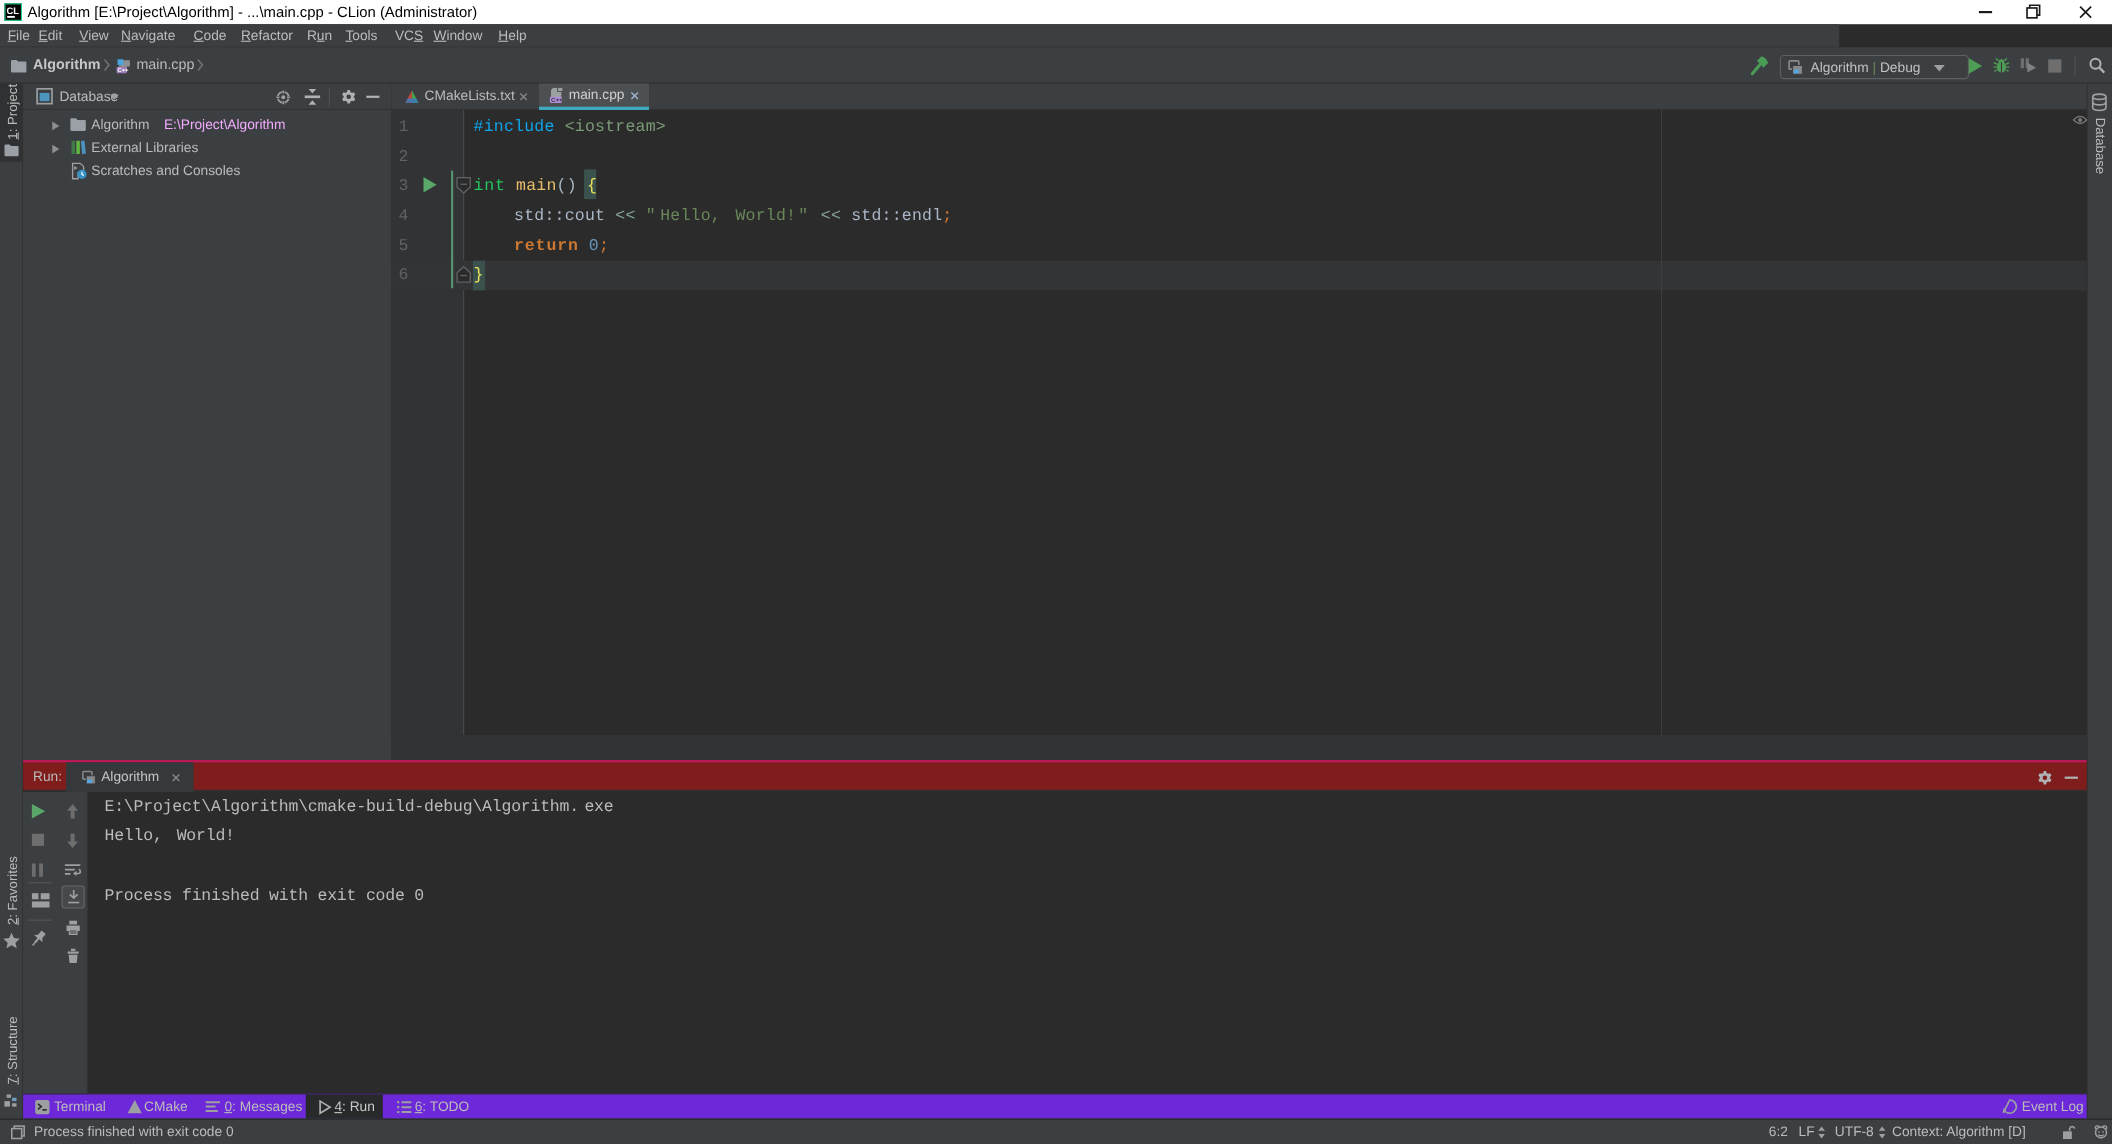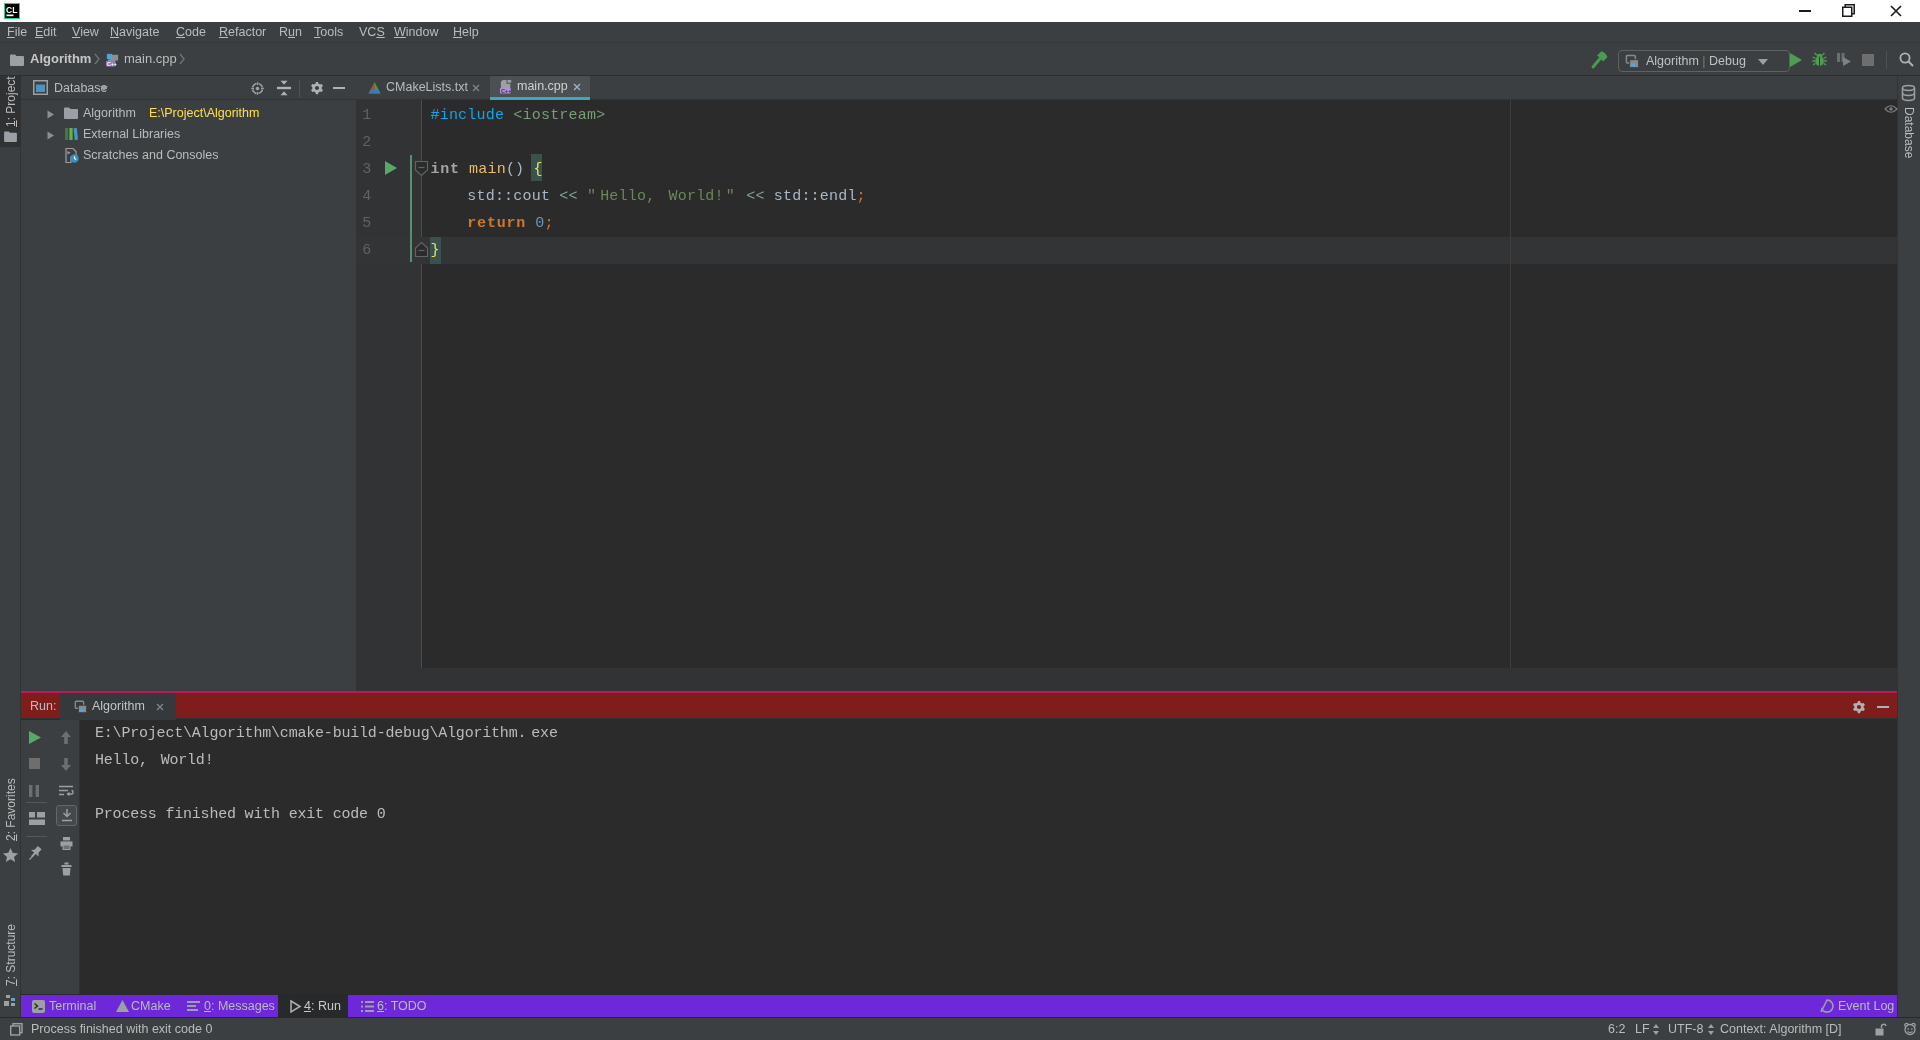--- a/index.html
+++ b/index.html
@@ -15,33 +15,34 @@
 </head>
 <body>
 
 <div class="a" style="left:0;top:0;width:1920px;height:22px;background:#ffffff">
   <svg class="a" style="left:4px;top:3px" width="16" height="16" viewBox="0 0 16 16">
     <rect x="0" y="0" width="16" height="16" fill="#000"></rect>
     <rect x="0.5" y="0.5" width="15" height="15" fill="none" stroke="#24d68b" stroke-width="1"></rect>
     <text x="2" y="10" font-size="8.5" font-weight="bold" fill="#fff" font-family="Liberation Sans">CL</text>
     <rect x="2.5" y="11.5" width="7" height="1.7" fill="#fff"></rect>
   </svg>
+  <div class="a" style="left:25px;top:0;height:22px;line-height:22px;color:#000;font-size:13.5px;font-weight:500">Algorithm [E:\Project\Algorithm] - ...\main.cpp - CLion (Administrator)</div>
   <svg class="a" style="left:1799px;top:10px" width="12" height="2" viewBox="0 0 12 2">
       <rect width="12" height="2" fill="#1a1a1a"></rect>
     </svg>
   <svg class="a" style="left:1842px;top:4px" width="13" height="13" viewBox="0 0 13 13">
     <rect x="0.75" y="3.25" width="9" height="9" fill="none" stroke="#1a1a1a" stroke-width="1.5"></rect>
     <path d="M3.2 3.2 V0.8 H12.2 V9.8 H9.8" fill="none" stroke="#1a1a1a" stroke-width="1.5"></path>
   </svg>
   <svg class="a" style="left:1890px;top:5px" width="12" height="12" viewBox="0 0 12 12">
     <path d="M1 1 L11 11 M11 1 L1 11" stroke="#1a1a1a" stroke-width="1.6"></path>
   </svg>
 </div>
 
-<div class="a" style="left:0;top:22px;width:1920px;height:21px;background:#3c3f41;border-bottom:1px solid #353839">
+<div class="a" style="left:0;top:22px;width:1672px;height:21px;background:#3c3f41;border-bottom:1px solid #353839">
   <div class="a ui" style="left:7px;top:0;line-height:21px"><span class="u">F</span>ile</div>
   <div class="a ui" style="left:35px;top:0;line-height:21px"><span class="u">E</span>dit</div>
   <div class="a ui" style="left:72px;top:0;line-height:21px"><span class="u">V</span>iew</div>
   <div class="a ui" style="left:110px;top:0;line-height:21px"><span class="u">N</span>avigate</div>
   <div class="a ui" style="left:176px;top:0;line-height:21px"><span class="u">C</span>ode</div>
   <div class="a ui" style="left:219px;top:0;line-height:21px"><span class="u">R</span>efactor</div>
   <div class="a ui" style="left:279px;top:0;line-height:21px">R<span class="u">u</span>n</div>
   <div class="a ui" style="left:314px;top:0;line-height:21px"><span class="u">T</span>ools</div>
   <div class="a ui" style="left:359px;top:0;line-height:21px">VC<span class="u">S</span></div>
   <div class="a ui" style="left:394px;top:0;line-height:21px"><span class="u">W</span>indow</div>
@@ -162,21 +163,21 @@
     <div class="a" style="left:312px;top:11px;width:12px;height:2px;background:#afb1b3"></div>
   </div>
 
   <svg class="a" style="left:26px;top:34px" width="8" height="9" viewBox="0 0 8 9">
       <path d="M0.5 0.5 L7 4.5 L0.5 8.5 Z" fill="#8c9093"></path>
     </svg>
   <svg class="a" style="left:43px;top:31px" width="14" height="12" viewBox="0 0 14 12">
       <path d="M0 1.5 Q0 0.5 1 0.5 L5 0.5 L6.5 2 L13 2 Q14 2 14 3 L14 11 Q14 12 13 12 L1 12 Q0 12 0 11 Z" fill="#9aa0a6"></path>
     </svg>
   <div class="a" style="left:62px;top:27px;line-height:21px;color:#bbbbbb;font-size:12.5px">Algorithm</div>
-  <div class="a" style="left:128px;top:27px;line-height:21px;color:#fde047;font-size:12.5px">E:\Project\Algorithm</div>
+  <div class="a" style="left:128px;top:27px;line-height:21px;color:#f0abfc;font-size:12.5px">E:\Project\Algorithm</div>
   <svg class="a" style="left:26px;top:55px" width="8" height="9" viewBox="0 0 8 9">
       <path d="M0.5 0.5 L7 4.5 L0.5 8.5 Z" fill="#8c9093"></path>
     </svg>
   <svg class="a" style="left:44px;top:51px" width="13" height="14" viewBox="0 0 13 14">
     <rect x="0" y="1" width="3.2" height="12" fill="#3e7a46"></rect>
     <rect x="4.4" y="1" width="3.2" height="12" fill="#62b543"></rect>
     <path d="M8.5 1.5 L11.8 0.8 L13 12.5 L9.7 13.2 Z" fill="#4b94bd"></path>
   </svg>
   <div class="a" style="left:62px;top:48px;line-height:21px;color:#bbbbbb;font-size:12.5px">External Libraries</div>
   <svg class="a" style="left:44px;top:72px" width="15" height="15" viewBox="0 0 15 15">
@@ -233,21 +234,21 @@
   </svg>
   <svg class="a" style="left:58px;top:141px" width="15" height="17" viewBox="0 0 15 17">
     <path d="M1.5 15.5 H13.5 V7 L7.5 1.5 L1.5 7 Z" fill="#2b2b2b" stroke="#606366" stroke-width="1.2"></path>
     <path d="M4.5 9.5 H10.5" stroke="#606366" stroke-width="1.2"></path>
   </svg>
 
   <div class="a" style="left:175px;top:54px;width:11px;height:27px;background:#3b514d"></div>
   <div class="a" style="left:74px;top:137px;width:11px;height:27px;background:#3b514d"></div>
 
   <div class="cl mono" style="top:2px"><span style="color:#0ea5e9">#include</span> <span style="color:#7a9b77">&lt;iostream&gt;</span></div>
-  <div class="cl mono" style="top:56px"><span style="color:#a3a3a3;font-weight:bold;letter-spacing:0.8px">int</span> <span style="color:#e8be6c">main</span><span style="color:#a9b7c6">()</span> <span style="color:#ece35a">{</span></div>
+  <div class="cl mono" style="top:56px"><span style="color:#22c55e;font-weight:normal;letter-spacing:0.8px">int</span> <span style="color:#e8be6c">main</span><span style="color:#a9b7c6">()</span> <span style="color:#ece35a">{</span></div>
   <div class="cl mono" style="top:83px"><span style="color:#a9b7c6">    std::cout </span><span style="color:#85a394">&lt;&lt;</span> <span style="color:#6a8759"><span style="margin-right:4px">"</span>Hello<span style="margin-right:4px">,</span> World<span style="margin-right:2px">!</span><span style="margin-right:2px">"</span></span> <span style="color:#85a394">&lt;&lt;</span><span style="color:#a9b7c6"> std::endl</span><span style="color:#cc7832">;</span></div>
   <div class="cl mono" style="top:110px"><span style="color:#a9b7c6">    </span><span style="color:#cc7832;font-weight:bold;letter-spacing:0.8px">return</span> <span style="color:#6897bb">0</span><span style="color:#cc7832">;</span></div>
   <div class="cl mono" style="top:137px"><span style="color:#ece35a">}</span></div>
 
   <svg class="a" style="left:1528px;top:4px" width="14" height="10" viewBox="0 0 14 10">
     <path d="M1 5 Q7 -1.5 13 5 Q7 11.5 1 5 Z" fill="none" stroke="#777a7c" stroke-width="1.2"></path>
     <circle cx="7" cy="5" r="1.8" fill="#777a7c"></circle>
   </svg>
 </div>
 

